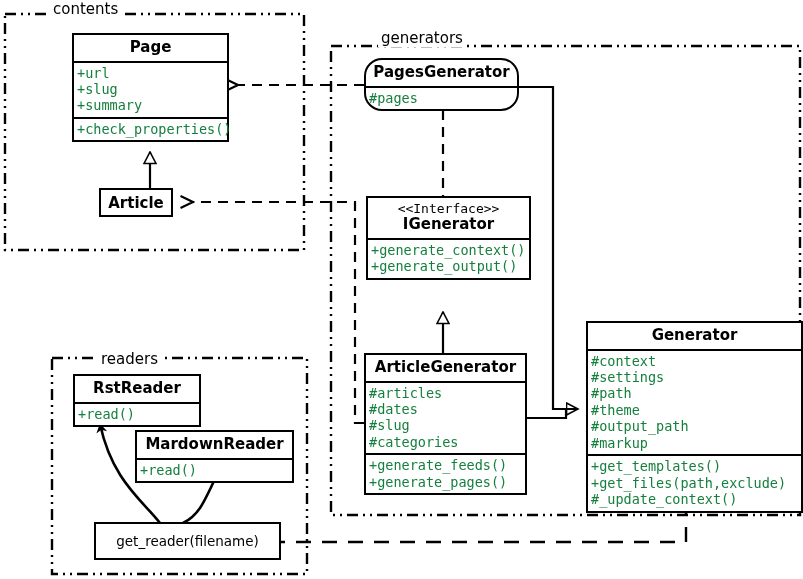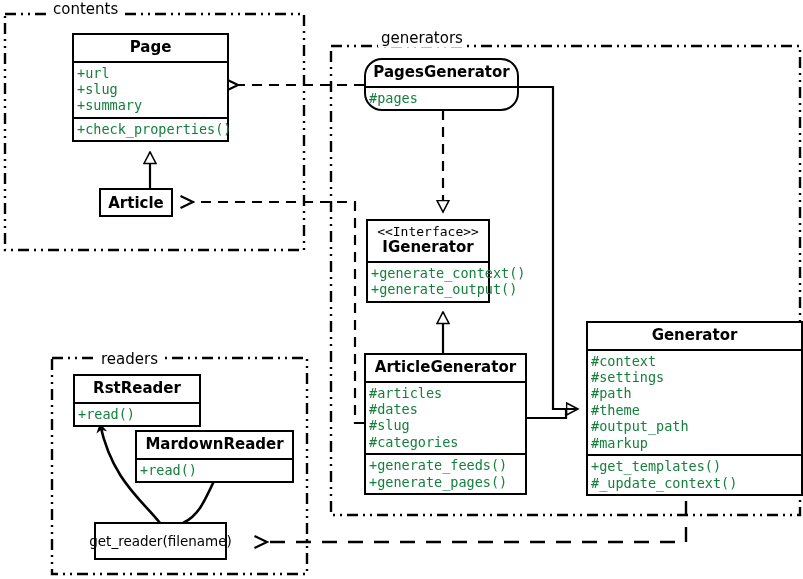--- a/index.html
+++ b/index.html
@@ -190,21 +190,21 @@
 
   <div class="plain-box bold" style="left:99px; top:188px; width:74px; height:29px;">Article</div>
 
   <div class="cls" style="left:364px; top:58px; width:155px;border-radius:18px;">
     <div class="cls-name">PagesGenerator</div>
     <div class="cls-sec">
       <div>#pages</div>
     </div>
   </div>
 
-  <div class="cls" style="left:366px; top:219px; width:124px;">
+  <div class="cls" style="left:366px; top:196px; width:165px;">
     <div class="cls-name">
       <span class="stereo">&lt;&lt;Interface&gt;&gt;</span>
       <span>IGenerator</span>
     </div>
     <div class="cls-sec">
       <div>+generate_context()</div>
       <div>+generate_output()</div>
     </div>
   </div>
 
@@ -227,33 +227,34 @@
     <div class="cls-sec">
       <div>#context</div>
       <div>#settings</div>
       <div>#path</div>
       <div>#theme</div>
       <div>#output_path</div>
       <div>#markup</div>
     </div>
     <div class="cls-sec">
       <div>+get_templates()</div>
+      <div>+get_files(path,exclude)</div>
       <div>#_update_context()</div>
     </div>
   </div>
 
   <div class="cls" style="left:73px; top:374px; width:128px;">
     <div class="cls-name">RstReader</div>
     <div class="cls-sec">
       <div>+read()</div>
     </div>
   </div>
 
   <div class="cls" style="left:135px; top:430px; width:159px;">
     <div class="cls-name">MardownReader</div>
     <div class="cls-sec">
       <div>+read()</div>
     </div>
   </div>
 
-  <div class="plain-box" style="left:94px; top:522px; width:133px; height:38px;">get_reader(filename)</div>
+  <div class="plain-box" style="left:94px; top:522px; width:187px; height:38px;">get_reader(filename)</div>
 
 </div>
 
 </body></html>

